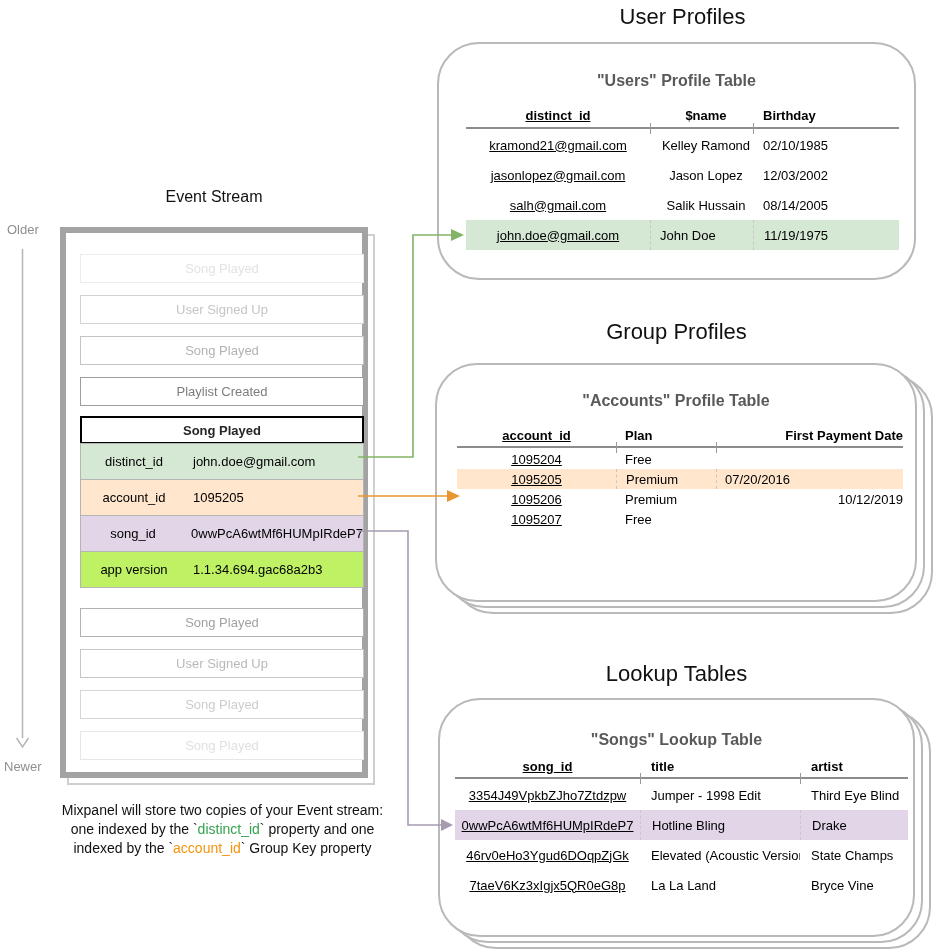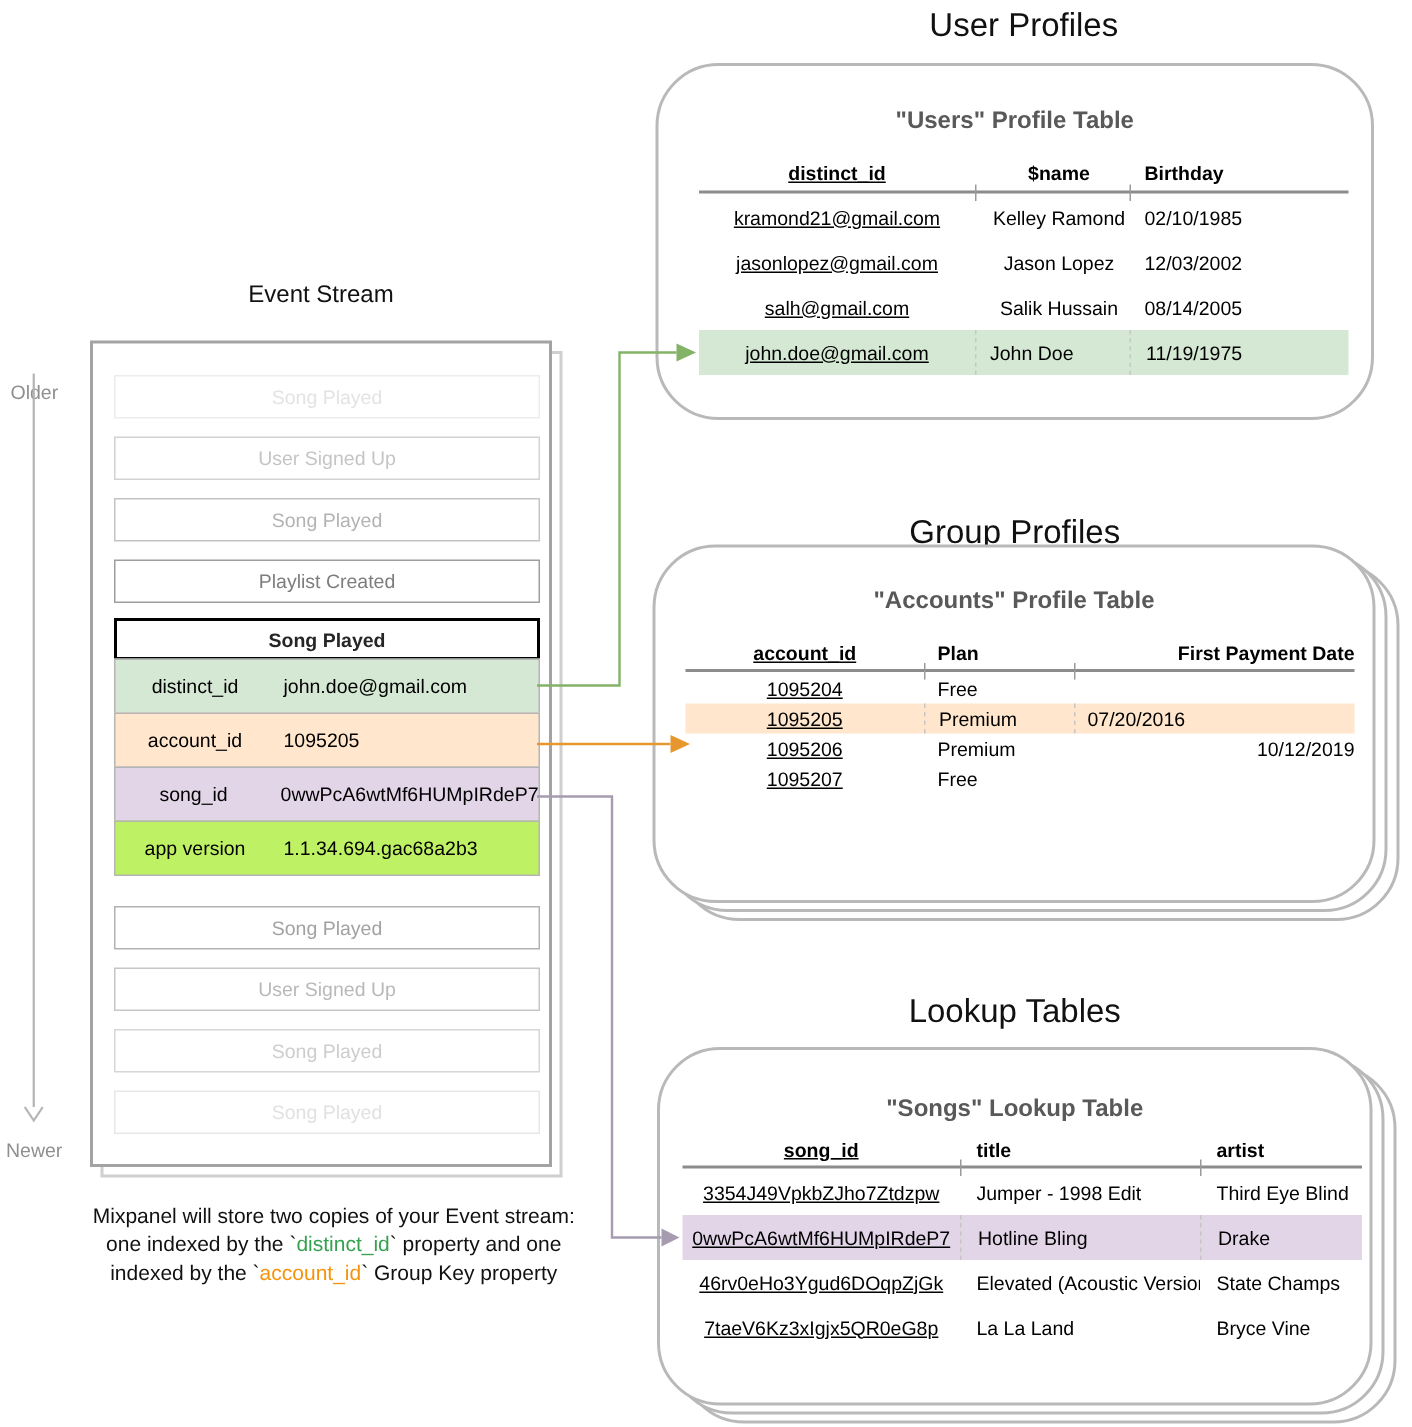--- a/index.html
+++ b/index.html
@@ -3,21 +3,21 @@
 <meta charset="utf-8">
 <style>
   html,body{margin:0;padding:0;background:#fff;}
   .canvas{
     position:relative;width:941px;height:951px;background:#fff;overflow:hidden;
     font-family:"Liberation Sans",sans-serif;color:#000;
   }
   
   .section-title{position:absolute;text-align:center;font-size:22px;color:#111;}
   .st-users{left:443px;top:4px;width:479px;}
-  .st-groups{left:437px;top:342px;width:479px;}
+  .st-groups{left:437px;top:319px;width:479px;}
   .st-lookup{left:437px;top:661px;width:479px;}
   .st-events{left:60px;top:188px;width:308px;font-size:16px;}
   
   .card{position:absolute;background:#fff;border:2px solid #b9b9b9;border-radius:42px;box-sizing:border-box;}
   .card-users{left:437px;top:42px;width:479px;height:238px;z-index:10;}
   .card-accounts{left:435px;top:363px;width:482px;height:239px;z-index:10;}
   .card-songs{left:438px;top:698px;width:477px;height:239px;z-index:10;}
   .stack{z-index:5;}
   .stack2{z-index:4;}
   .card-title{position:absolute;text-align:center;font-size:16px;font-weight:bold;color:#595959;z-index:20;}
@@ -51,21 +51,21 @@
   .tbl-accounts .col2{width:100px;padding-left:9px;}
   .tbl-accounts .col3{width:187px;padding-left:8px;text-align:right;}
   .tbl-songs{left:455px;top:755px;width:453px;}
   .tbl-songs .t-header{height:22px;}
   .tbl-songs .t-row{height:30px;}
   .tbl-songs .col1{width:185px;}
   .tbl-songs .col2{width:160px;padding-left:11px;}
   .tbl-songs .col3{width:108px;padding-left:11px;}
   .rows-gap{height:1px;}
   
-  .es-box{position:absolute;left:60px;top:227px;width:308px;height:551px;border:2px solid #a3a3a3;background:#fff;box-sizing:border-box;z-index:10;}
+  .es-box{position:absolute;left:60px;top:227px;width:308px;height:551px;border:6px solid #a3a3a3;background:#fff;box-sizing:border-box;z-index:10;}
   .es-stack{position:absolute;left:67px;top:234px;width:308px;height:551px;border:2px solid #cfcfcf;background:#fff;box-sizing:border-box;z-index:5;}
   .ev{position:absolute;left:14px;width:284px;height:29px;border:1px solid;box-sizing:border-box;
       display:flex;align-items:center;justify-content:center;font-size:13px;background:#fff;}
   .ev1{top:21px;border-color:#ececec;color:#e3e3e3;}
   .ev2{top:62px;border-color:#d2d2d2;color:#c5c5c5;}
   .ev3{top:103px;border-color:#c4c4c4;color:#b3b3b3;}
   .ev4{top:144px;border-color:#9e9e9e;color:#7d7d7d;}
   .ev-header{position:absolute;left:14px;top:183px;width:284px;height:28px;border:2px solid #000;box-sizing:border-box;
       display:flex;align-items:center;justify-content:center;font-size:13px;font-weight:bold;color:#262626;background:#fff;}
   .prop-row{position:absolute;left:14px;width:284px;height:37px;border:1px solid #b5b5b5;box-sizing:border-box;
@@ -75,21 +75,21 @@
   .pr3{top:282px;background:var(--purple_fill);}
   .pr4{top:318px;}
   .prop-key{width:106px;text-align:center;}
   .prop-val{flex:1;text-align:left;padding-left:6px;white-space:nowrap;}
   .ev6{top:375px;border-color:#b2b2b2;color:#a2a2a2;}
   .ev7{top:416px;border-color:#c6c6c6;color:#b9b9b9;}
   .ev8{top:457px;border-color:#d6d6d6;color:#cdcdcd;}
   .ev9{top:498px;border-color:#e7e7e7;color:#e1e1e1;}
   
   .axis-label{position:absolute;font-size:13px;color:#8f8f8f;z-index:20;}
-  .lbl-older{left:7px;top:222px;margin-top:32px;}
+  .lbl-older{left:7px;top:222px;}
   .lbl-newer{left:4px;top:759px;}
   
   .caption{position:absolute;left:25px;top:801px;width:395px;text-align:center;font-size:14px;line-height:19px;color:#111;z-index:20;}
   .cap-green{color:var(--caption_green);}
   .cap-orange{color:var(--caption_orange);}
   
   .overlay{position:absolute;left:0;top:0;width:941px;height:951px;z-index:60;pointer-events:none;}
 </style>
 </head>
 <body>

